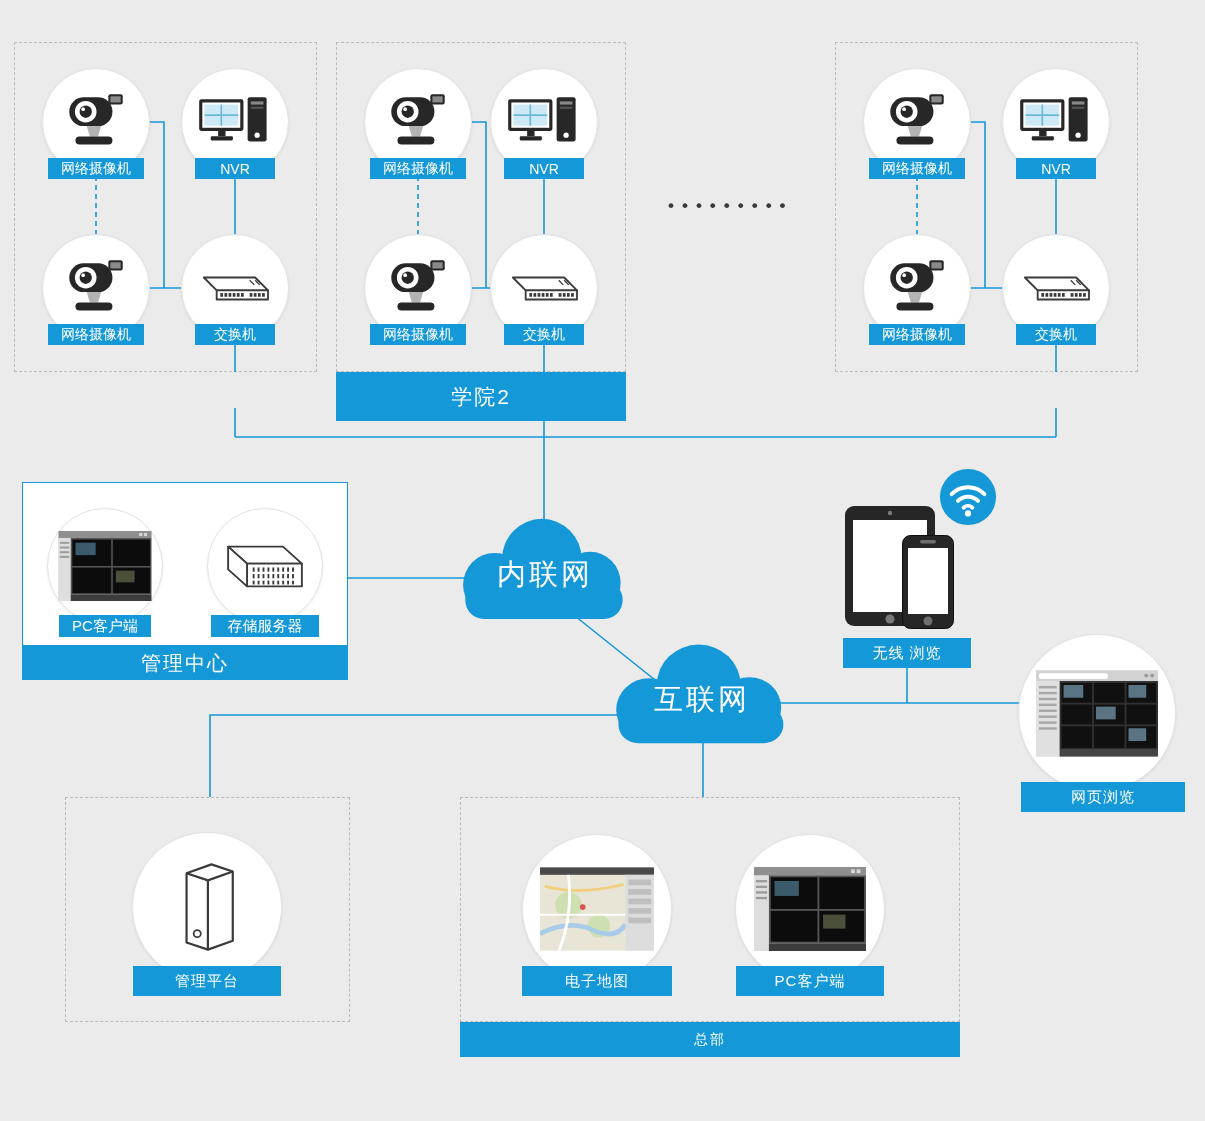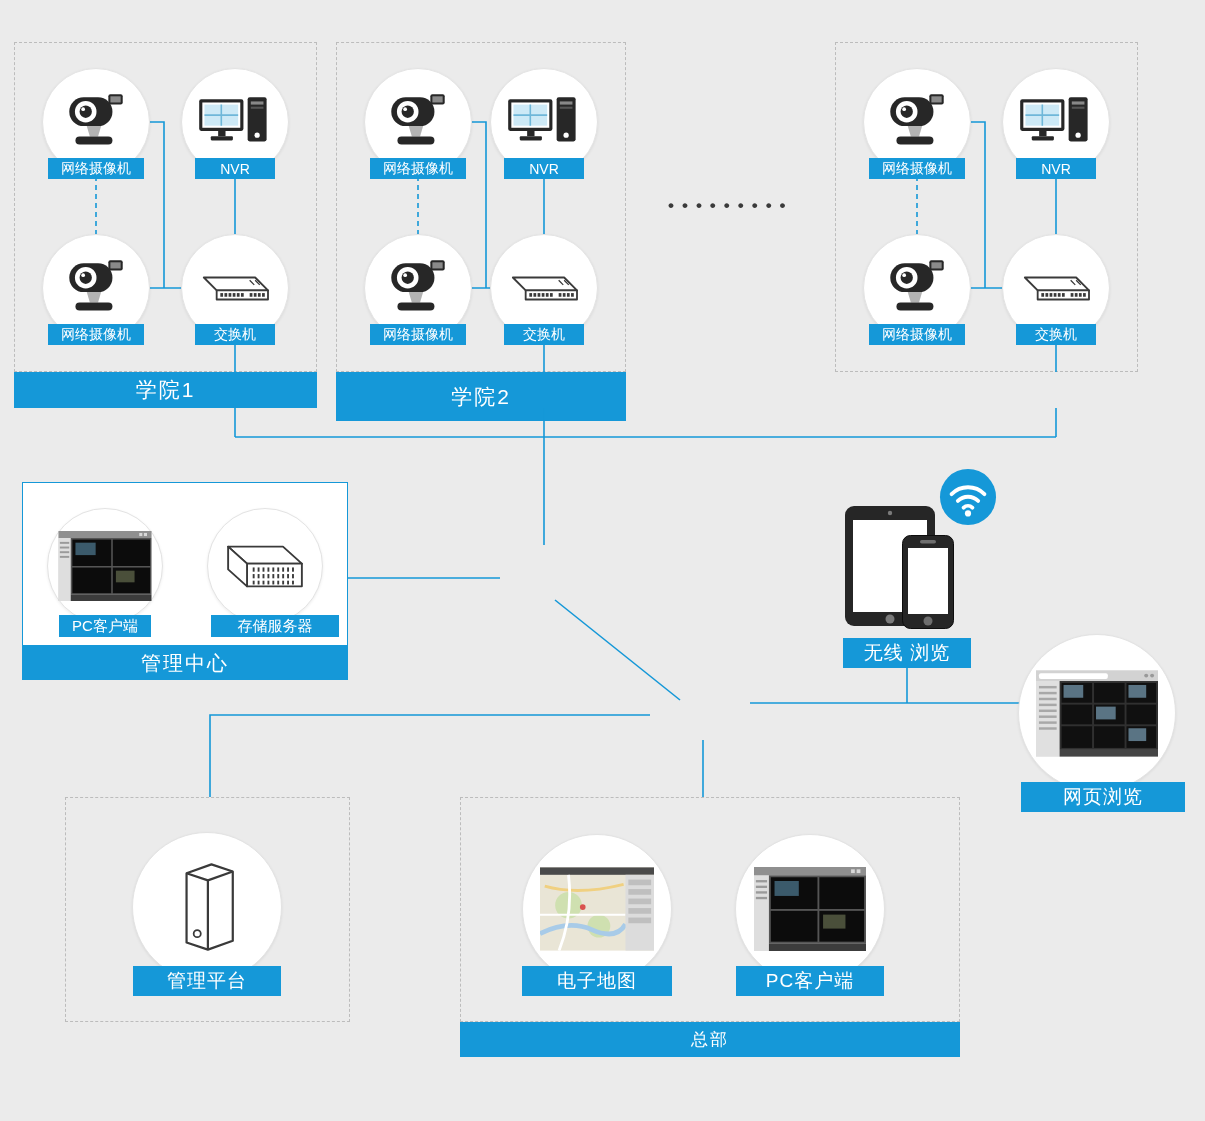--- a/index.html
+++ b/index.html
@@ -17,21 +17,21 @@
   .node-circle { position:absolute; width:108px; height:108px; background:#fff; border-radius:50%;
                  border:1px solid #e3e3e3; box-shadow:0 1px 3px rgba(0,0,0,.07);
                  display:flex; align-items:center; justify-content:center; }
   .circle-md { width:116px; height:116px; }
   .circle-lg { width:150px; height:150px; }
   .circle-xl { width:158px; height:158px; }
   .chip { position:absolute; background:var(--accent); color:#fff; display:flex; align-items:center;
           justify-content:center; }
   .chip-sm { height:21px; font-size:14px; }
   .chip-md { height:22px; font-size:15px; }
-  .chip-lg { height:30px; font-size:19px; letter-spacing:1px; }
+  .chip-lg { height:30px; font-size:15px; letter-spacing:1px; }
   .cloud { position:absolute; color:var(--accent); }
   .cloud > svg { position:absolute; inset:0; width:100%; height:100%; }
   .cloud-label { position:absolute; left:0; right:0; top:54%; transform:translateY(-50%);
                  text-align:center; color:#fff; font-size:29px; letter-spacing:3px; }
   .ellipsis { position:absolute; font-size:17px; font-weight:bold; letter-spacing:8px; color:#3a3a3a; }
   .dev { position:absolute; }
   svg { display:block; }
 </style>
 </head>
 <body>
@@ -222,39 +222,38 @@
           <circle cx="143" cy="72" r="29"></circle>
           <rect x="24" y="70" width="150" height="36" rx="18"></rect>
         </g>
       </symbol>
     </defs>
   </svg>
 
   <div class="layer-regions">
     <div class="region" style="left:14px;top:42px;width:303px">
       <div class="region-body" style="height:330px"></div>
-      <div class="banner" style="height:36px">学院1</div>
     </div>
     <div class="region" style="left:336px;top:42px;width:290px">
       <div class="region-body" style="height:330px"></div>
       <div class="banner" style="height:49px">学院2</div>
     </div>
     <div class="region" style="left:835px;top:42px;width:303px">
       <div class="region-body" style="height:330px"></div>
     </div>
     <div class="region" style="left:22px;top:482px;width:326px">
       <div class="region-body solid" style="height:164px"></div>
       <div class="banner" style="height:34px;font-size:20px">管理中心</div>
     </div>
     <div class="region" style="left:65px;top:797px;width:285px">
       <div class="region-body" style="height:225px"></div>
     </div>
     <div class="region" style="left:460px;top:797px;width:500px">
       <div class="region-body" style="height:225px"></div>
-      <div class="banner" style="height:35px;font-size:17px">总部</div>
+      <div class="banner" style="height:35px;font-size:14px">总部</div>
     </div>
   </div>
 
   <svg id="connectors" width="1205" height="1121" viewBox="0 0 1205 1121">
     <g stroke="var(--accent)" stroke-width="1.6" fill="none">
 
       <path d="M96 122 V288" stroke-dasharray="5 4"></path>
       <path d="M96 122 H164 V288"></path>
       <path d="M235 122 V288"></path>
       <path d="M96 288 H235"></path>
@@ -374,22 +373,34 @@
       <svg width="94" height="70" viewBox="0 0 120 90">
           <use href="#sym-pc-client"></use>
         </svg>
     </div>
     <div class="chip chip-md" style="left:59px;top:615px;width:92px">PC客户端</div>
     <div class="node-circle circle-md" style="left:207px;top:508px">
       <svg width="104" height="59" viewBox="0 0 110 62">
           <use href="#sym-storage"></use>
         </svg>
     </div>
-    <div class="chip chip-md" style="left:211px;top:615px;width:128px">存储服务器</div>
-
+    <div class="chip chip-md" style="left:211px;top:615px;width:108px">存储服务器</div>
+
+    <div class="cloud" style="left:440px;top:506px;width:210px;height:128px">
+      <svg viewBox="0 0 200 120" preserveAspectRatio="none">
+          <use href="#sym-cloud"></use>
+        </svg>
+      <div class="cloud-label">内联网</div>
+    </div>
+    <div class="cloud" style="left:592px;top:632px;width:220px;height:126px">
+      <svg viewBox="0 0 200 120" preserveAspectRatio="none">
+          <use href="#sym-cloud"></use>
+        </svg>
+      <div class="cloud-label">互联网</div>
+    </div>
 
     <div class="dev" style="left:843px;top:504px">
       <svg width="94" height="124" viewBox="0 0 94 124">
           <use href="#sym-tablet"></use>
         </svg>
     </div>
     <div class="dev" style="left:901px;top:534px">
       <svg width="54" height="96" viewBox="0 0 54 96">
           <use href="#sym-phone"></use>
         </svg>

